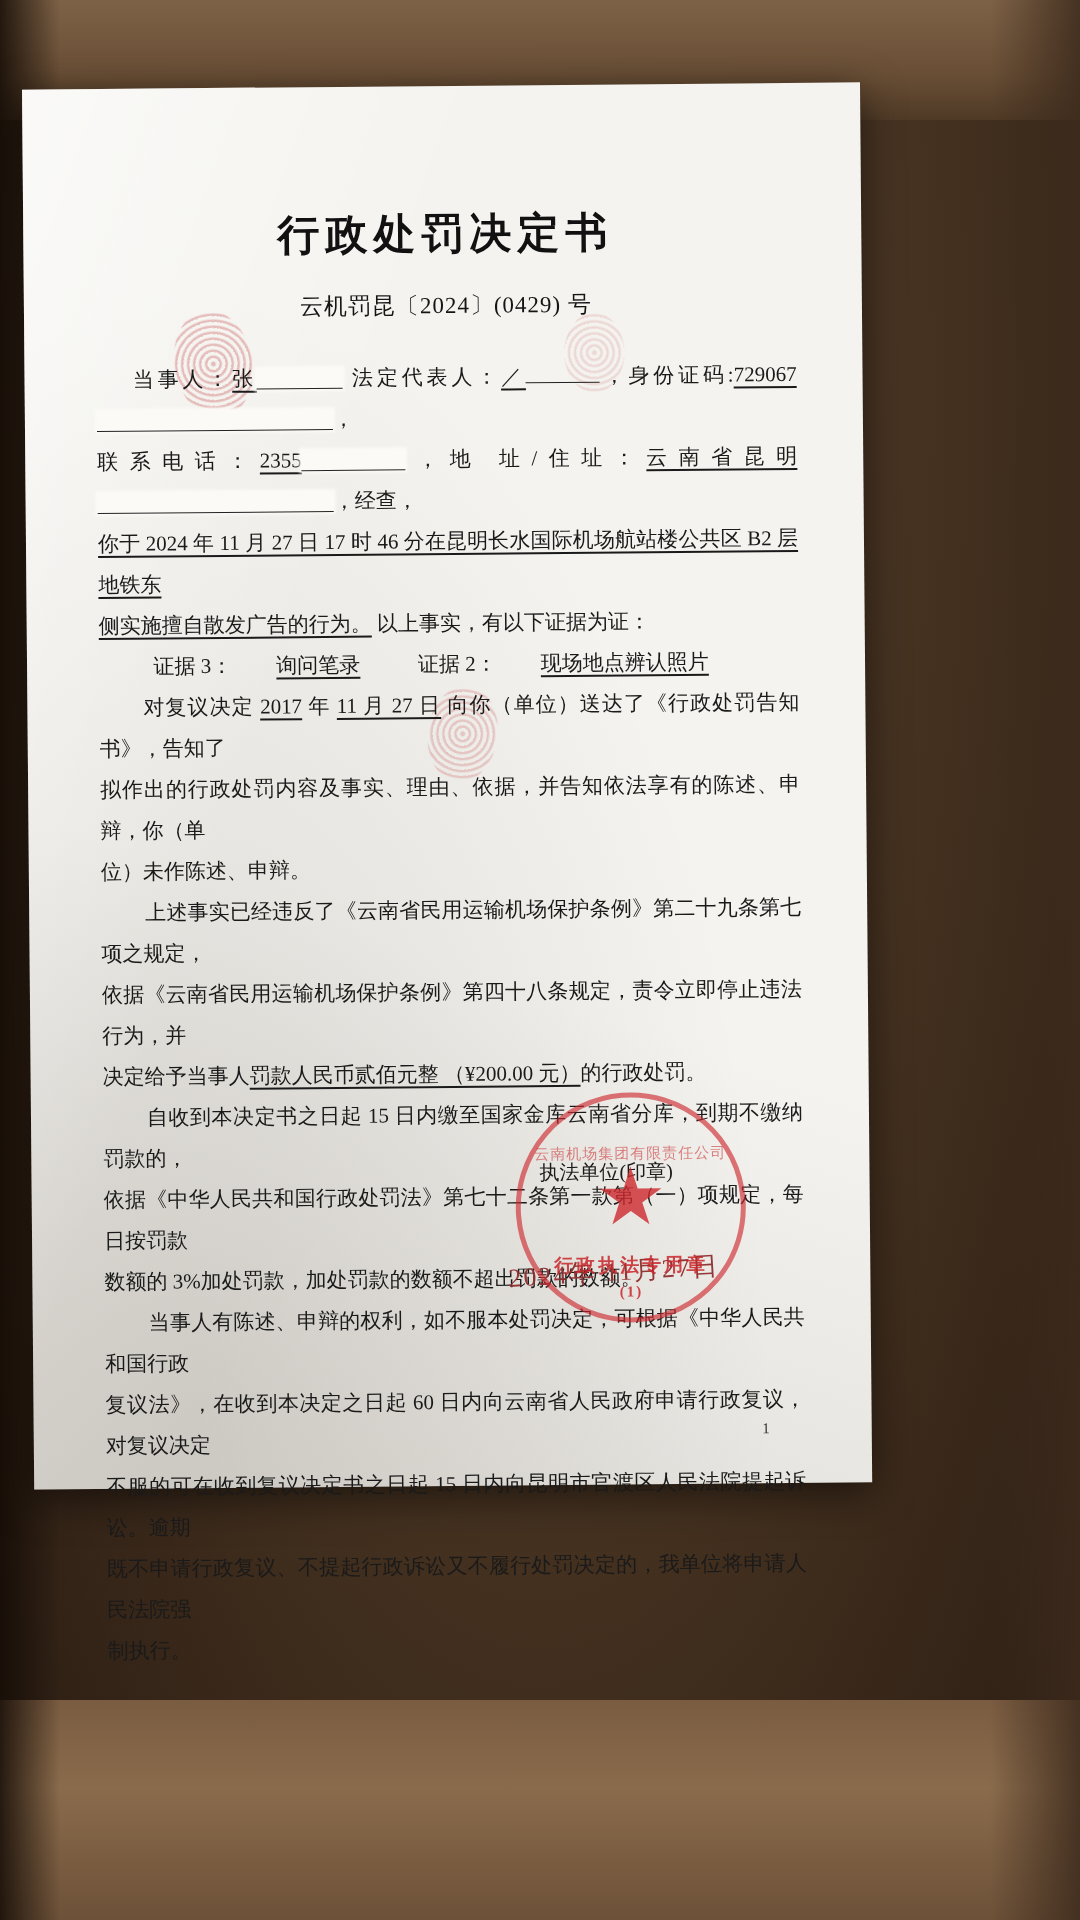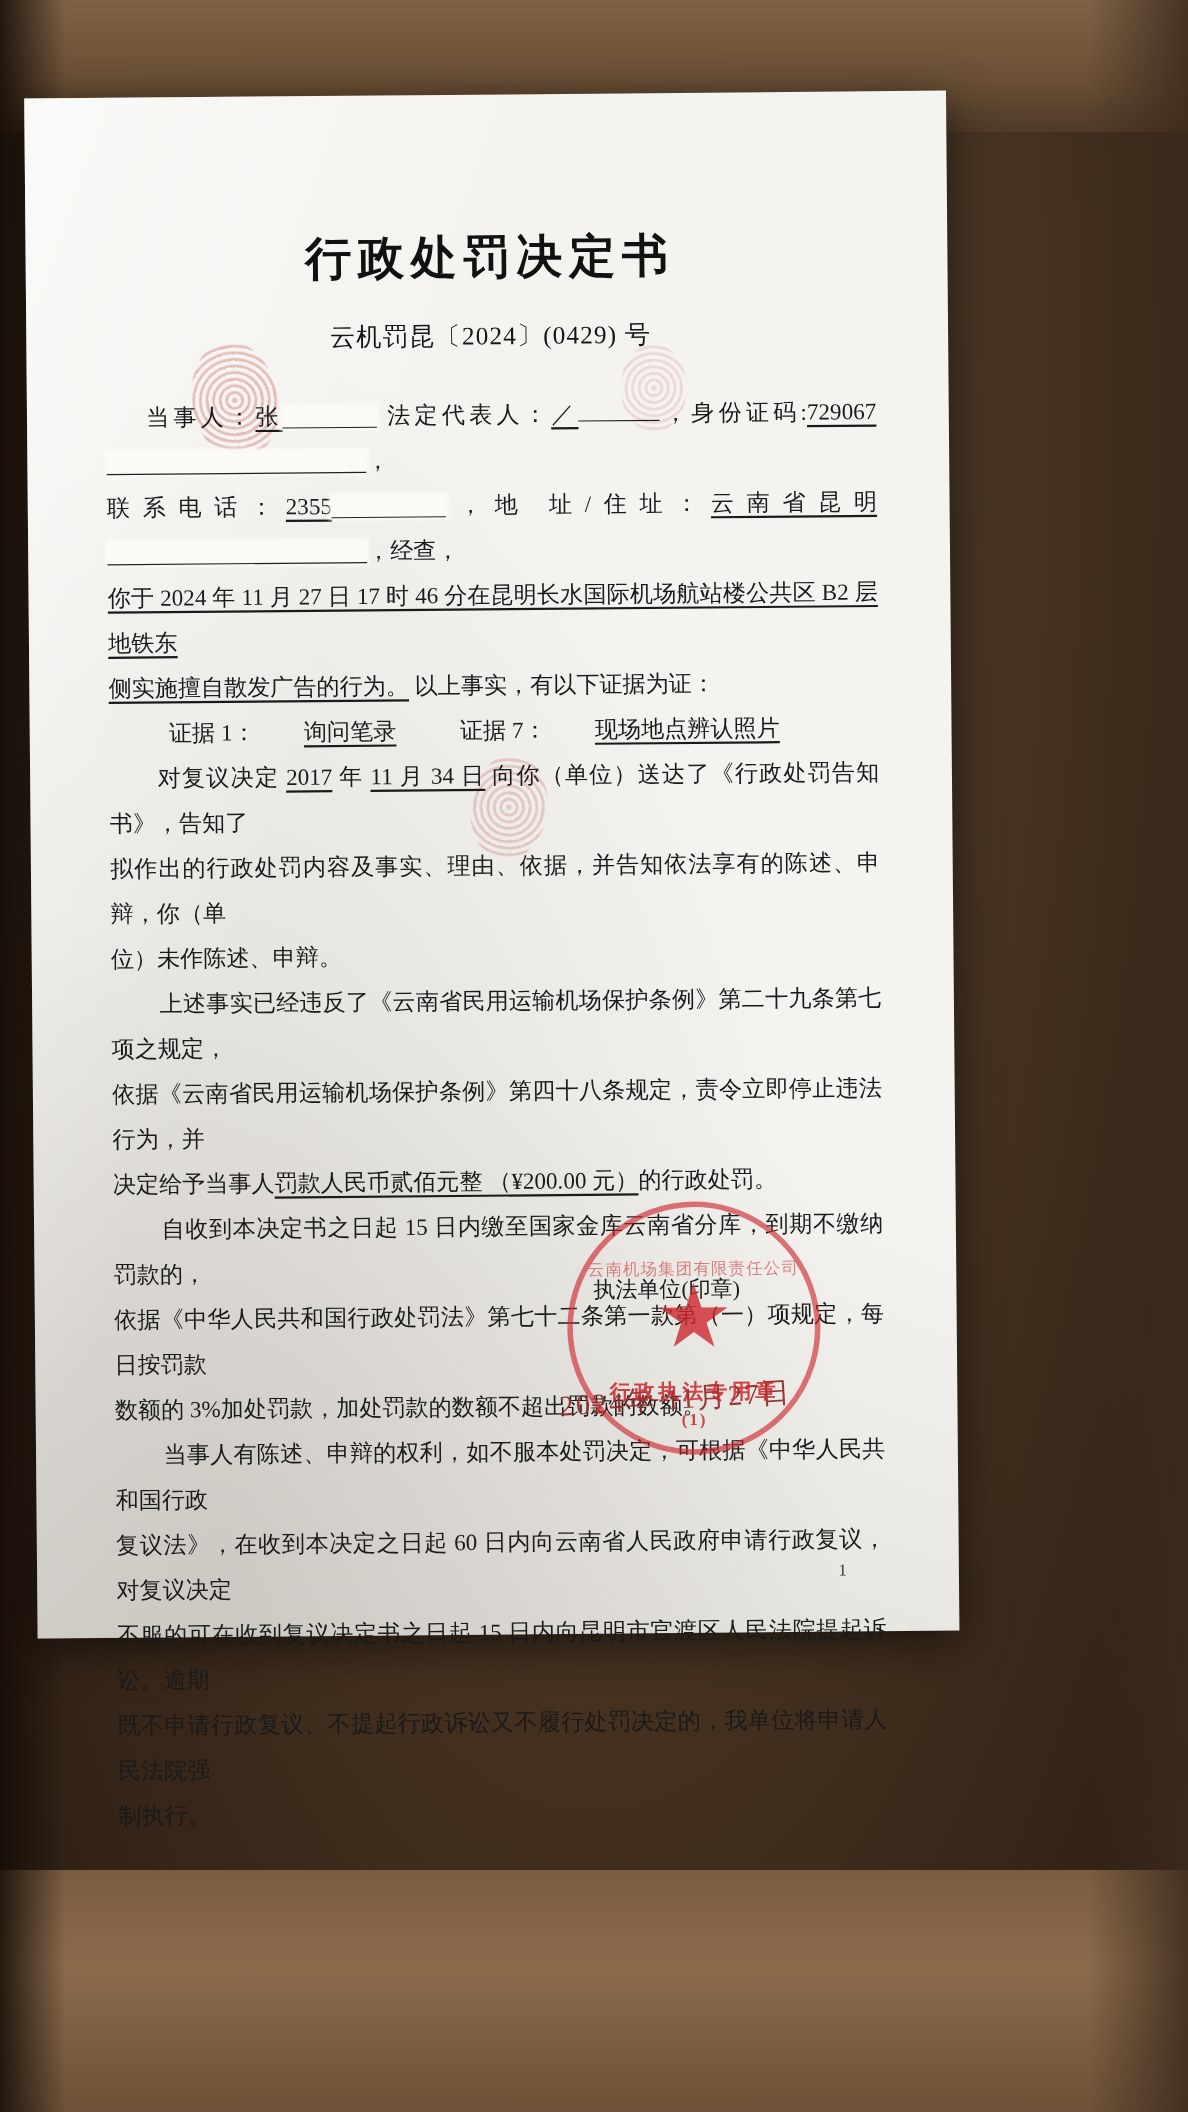--- a/index.html
+++ b/index.html
@@ -253,27 +253,27 @@
 
         
         <span class="line u-wide">你于 2024 年 11 月 27 日 17 时 46 分在昆明长水国际机场航站楼公共区 B2 层地铁东</span>
         <span class="line">
           <span class="u">侧实施擅自散发广告的行为。</span>
           <span>以上事实，有以下证据为证：</span>
         </span>
 
         
         <span class="line p-indent">
-          &nbsp;&nbsp;<span>证据 1：</span><span class="u-wide" style="min-width:170px">询问笔录</span>
-          &nbsp;&nbsp;<span>证据 7：</span><span class="u-wide" style="min-width:190px">现场地点辨认照片</span>
+          &nbsp;&nbsp;<span>证据 3：</span><span class="u-wide" style="min-width:170px">询问笔录</span>
+          &nbsp;&nbsp;<span>证据 2：</span><span class="u-wide" style="min-width:190px">现场地点辨认照片</span>
         </span>
 
         
         <span class="line p-indent">
-          <span>对复议决定 </span><span class="u">2017</span><span>   年 </span><span class="u">11 月 34 日</span><span> 向你（单位）送达了《行政处罚告知书》，告知了</span>
+          <span>对复议决定 </span><span class="u">2017</span><span>   年 </span><span class="u">11 月 27 日</span><span> 向你（单位）送达了《行政处罚告知书》，告知了</span>
         </span>
         <span class="line">拟作出的行政处罚内容及事实、理由、依据，并告知依法享有的陈述、申辩，你（单</span>
         <span class="line">位）未作陈述、申辩。</span>
 
         
         <span class="line p-indent">上述事实已经违反了《云南省民用运输机场保护条例》第二十九条第七项之规定，</span>
         <span class="line">依据《云南省民用运输机场保护条例》第四十八条规定，责令立即停止违法行为，并</span>
         <span class="line">
           <span>决定给予当事人</span><span class="u">罚款人民币贰佰元整 （¥200.00 元）</span><span>的行政处罚。</span>
         </span>

